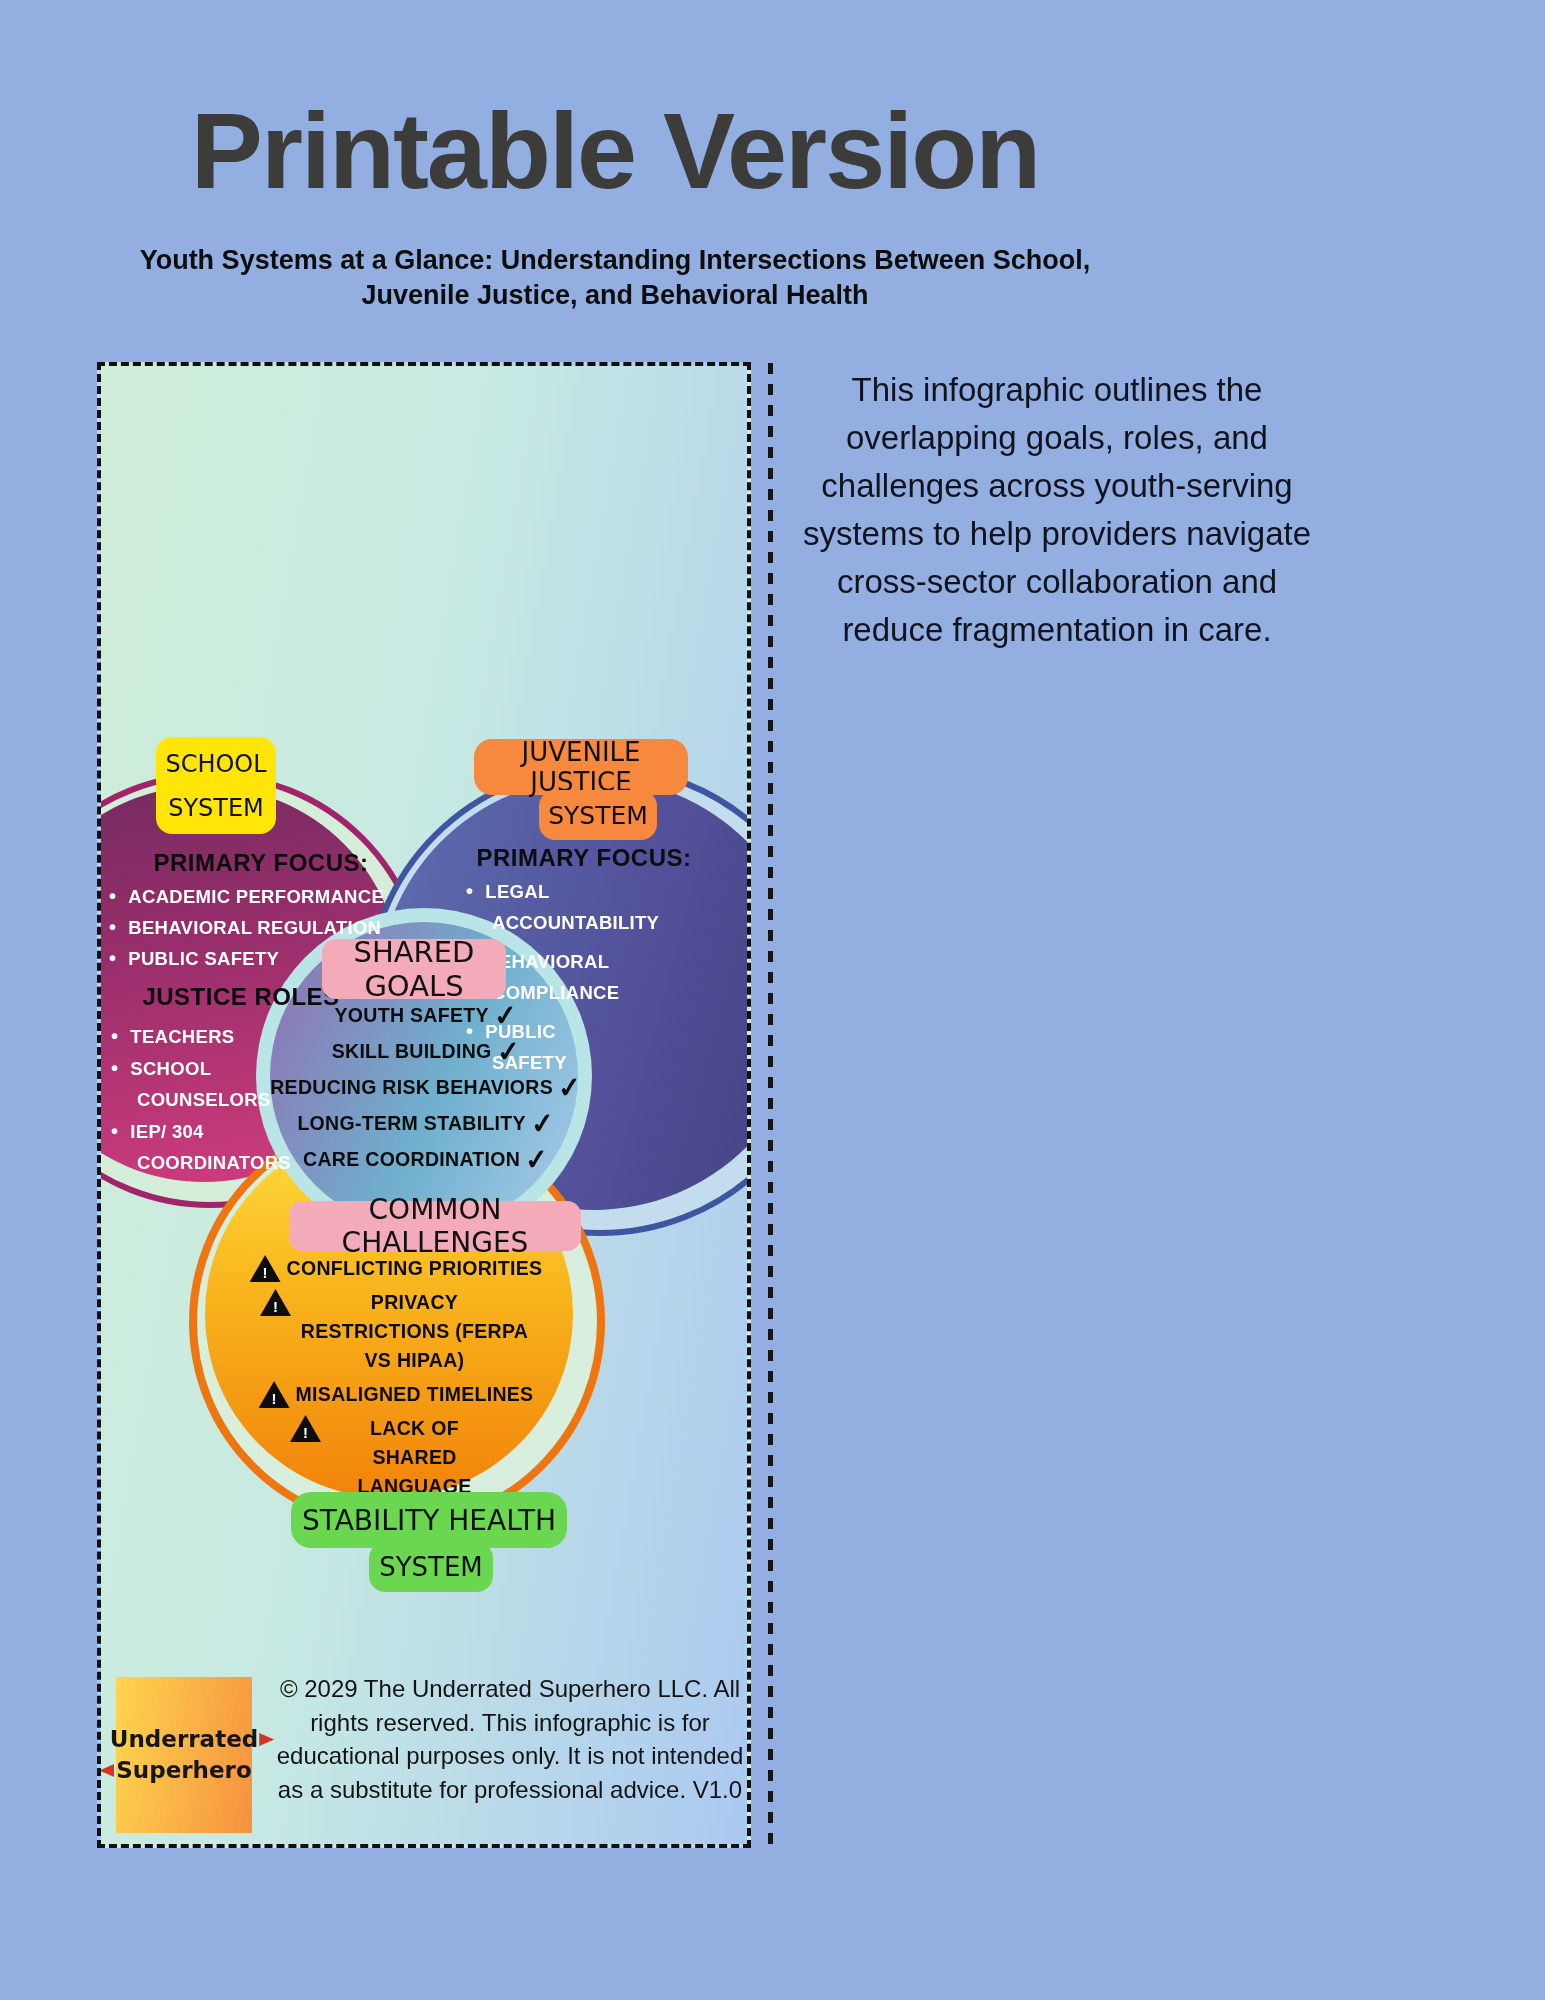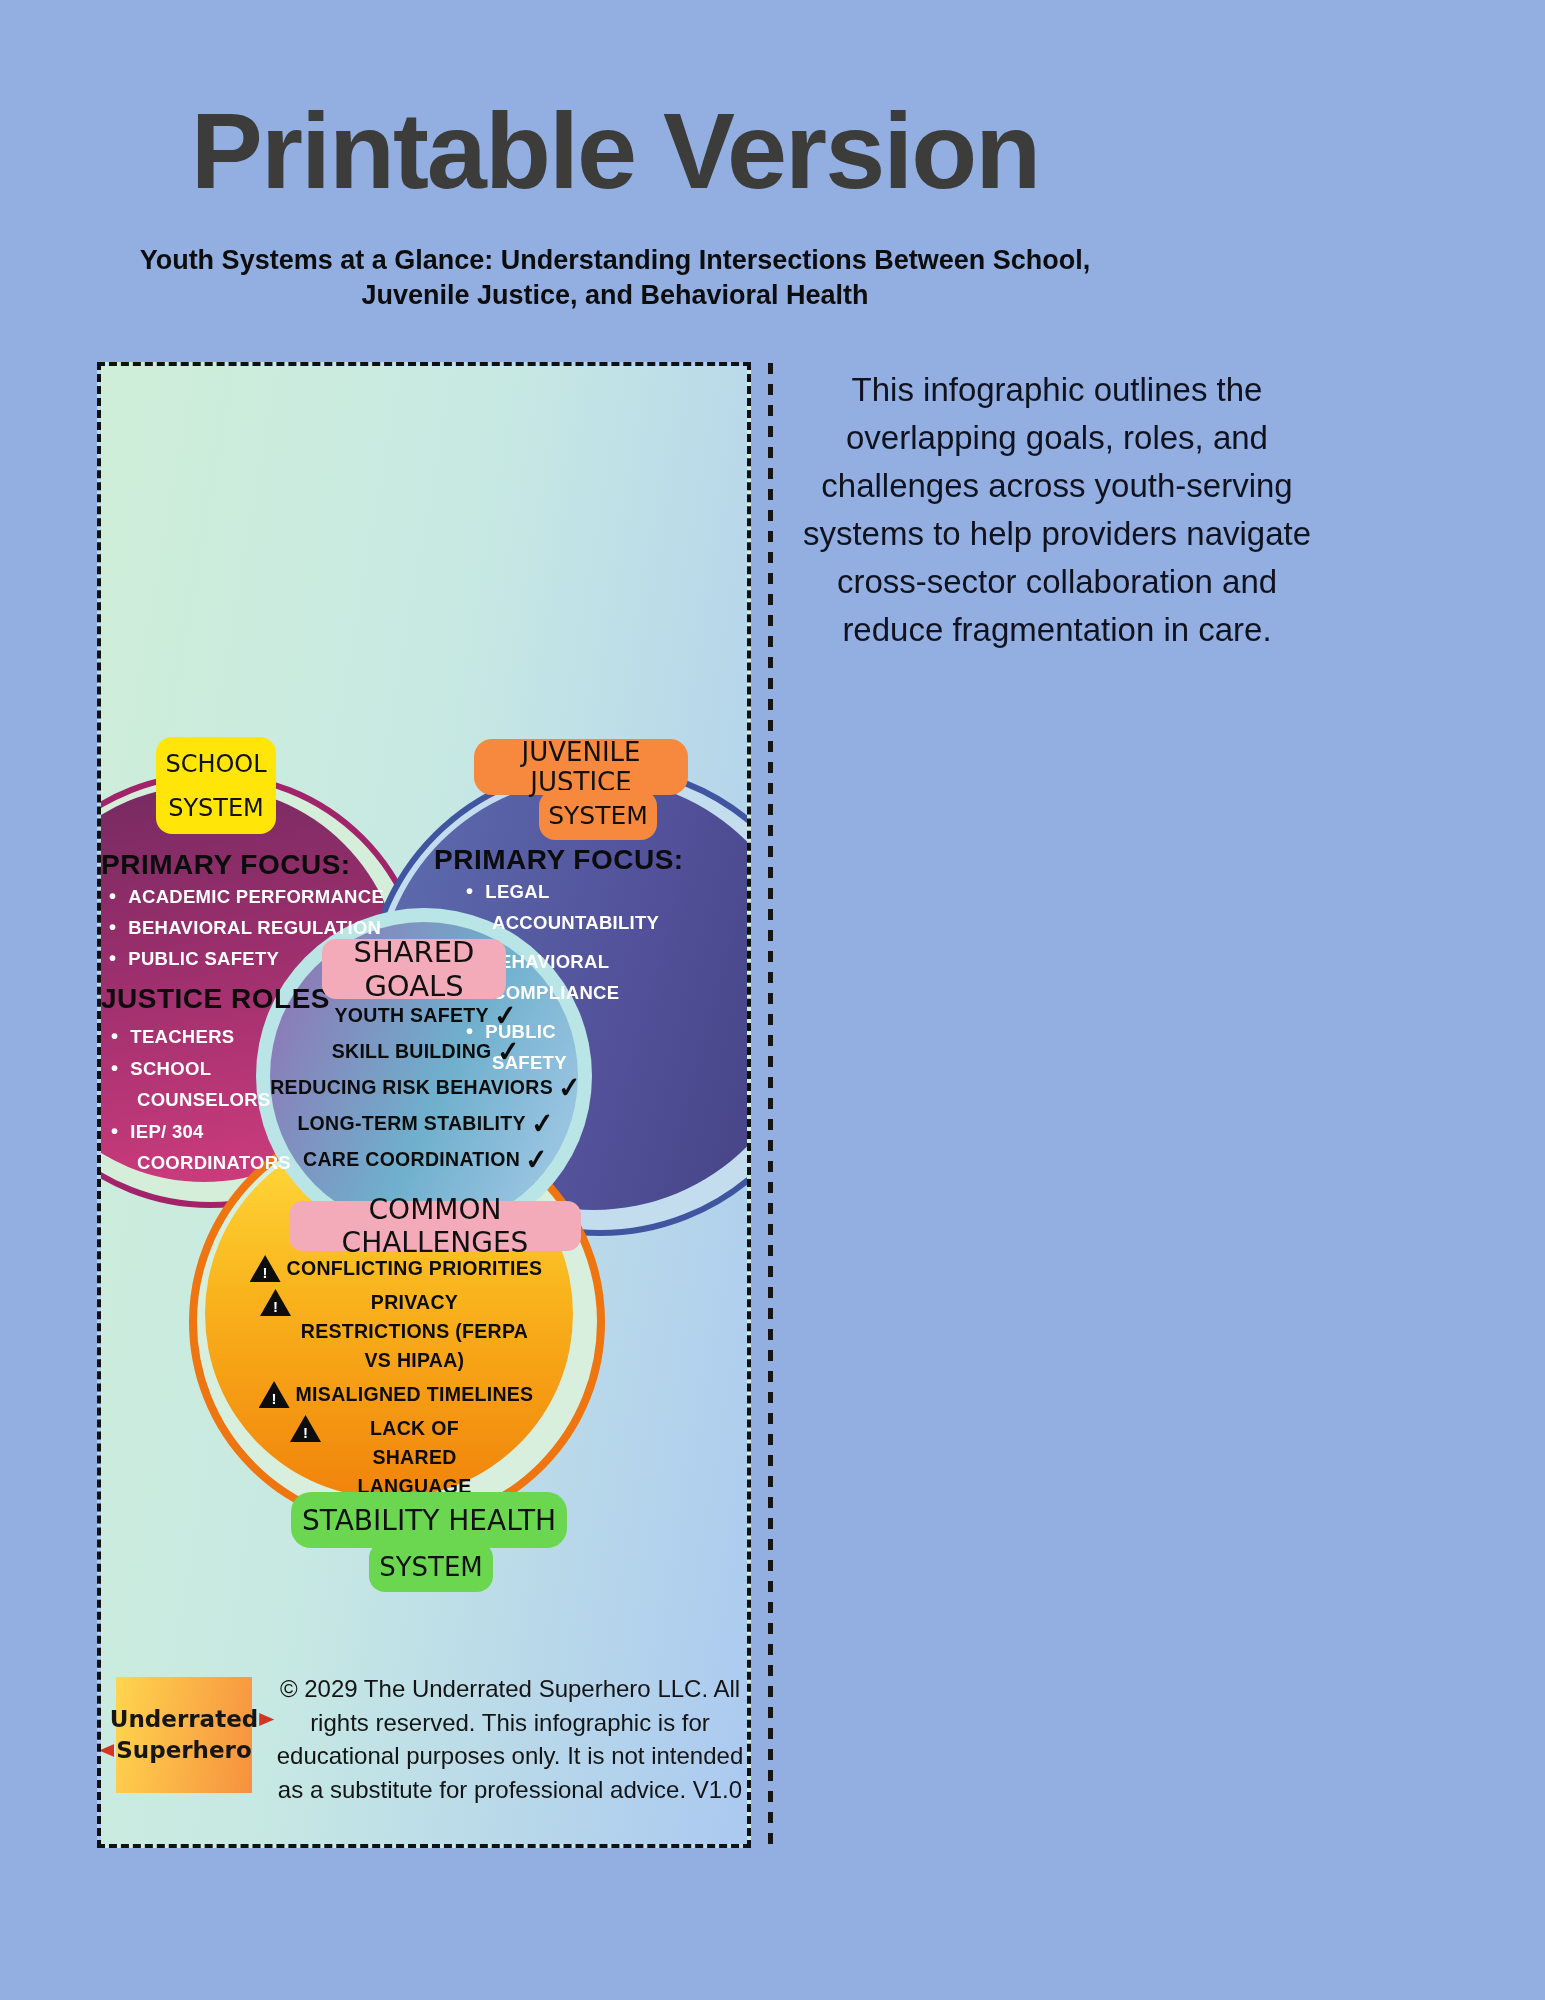--- a/index.html
+++ b/index.html
@@ -75,22 +75,22 @@
   .school-label{left:55px;top:371px;width:120px;height:97px;background:#ffe608;border-radius:16px;font-size:24px;line-height:44px;}
   .jj-label-1{left:373px;top:373px;width:214px;height:56px;background:#f6893d;border-radius:18px;font-size:26px;}
   .jj-label-2{left:438px;top:424px;width:118px;height:50px;background:#f6893d;border-radius:16px;font-size:25px;}
   .shared-label{left:221px;top:573px;width:184px;height:60px;background:#f3abb9;border-radius:14px;font-size:29px;}
   .challenges-label{left:188px;top:835px;width:292px;height:50px;background:#f3abb9;border-radius:14px;font-size:28px;}
   .bh-label-1{left:190px;top:1126px;width:276px;height:56px;background:#6bd750;border-radius:20px;font-size:28px;}
   .bh-label-2{left:268px;top:1176px;width:124px;height:50px;background:#6bd750;border-radius:16px;font-size:26px;}
 
   
   .mini-heading{
-    position:absolute;z-index:5;text-align:left;
-    font-size:28px;font-weight:bold;color:#0c0c0c;letter-spacing:0.5px;
+    position:absolute;z-index:5;text-align:center;
+    font-size:24px;font-weight:bold;color:#0c0c0c;letter-spacing:0.5px;
   }
   .school-focus-heading{left:0;top:483px;width:320px;}
   .school-roles-heading{left:0;top:617px;width:280px;}
   .jj-focus-heading{left:333px;top:478px;width:300px;}
 
   
   ul.blist{position:absolute;z-index:5;margin:0;padding:0;list-style:none;}
   ul.blist li{
     color:#fff;font-weight:bold;font-size:18.5px;line-height:31px;letter-spacing:0.3px;
     padding-left:26px;text-indent:-26px;
@@ -115,21 +115,21 @@
   .challenge:nth-child(2) .text{max-width:235px;}
   .challenge:nth-child(4) .text{max-width:175px;}
   .warn{
     width:31px;height:27px;flex:0 0 31px;margin-right:6px;margin-top:1px;
     clip-path:polygon(50% 0,100% 100%,0 100%);background:#0d0d0d;
     color:#fff;font-size:15px;font-weight:bold;text-align:center;line-height:36px;
   }
 
   
   .logo{
-    left:15px;top:1311px;width:136px;height:116px;z-index:5;
+    left:15px;top:1311px;width:136px;height:156px;z-index:5;
     background:linear-gradient(100deg,#ffd54f 0%,#f6913e 100%);
     display:flex;flex-direction:column;align-items:center;justify-content:center;
   }
   .logo .l1,.logo .l2{
     font-family:"DejaVu Sans", sans-serif;font-weight:bold;
     font-size:23px;color:#161616;line-height:31px;position:relative;
   }
   .logo .arrow{position:absolute;width:15px;height:13px;background:#d63324;}
   .arrow-r{right:-16px;top:9px;clip-path:polygon(0 0,100% 50%,0 100%);}
   .arrow-l{left:-17px;top:9px;clip-path:polygon(100% 0,0 50%,100% 100%);}

